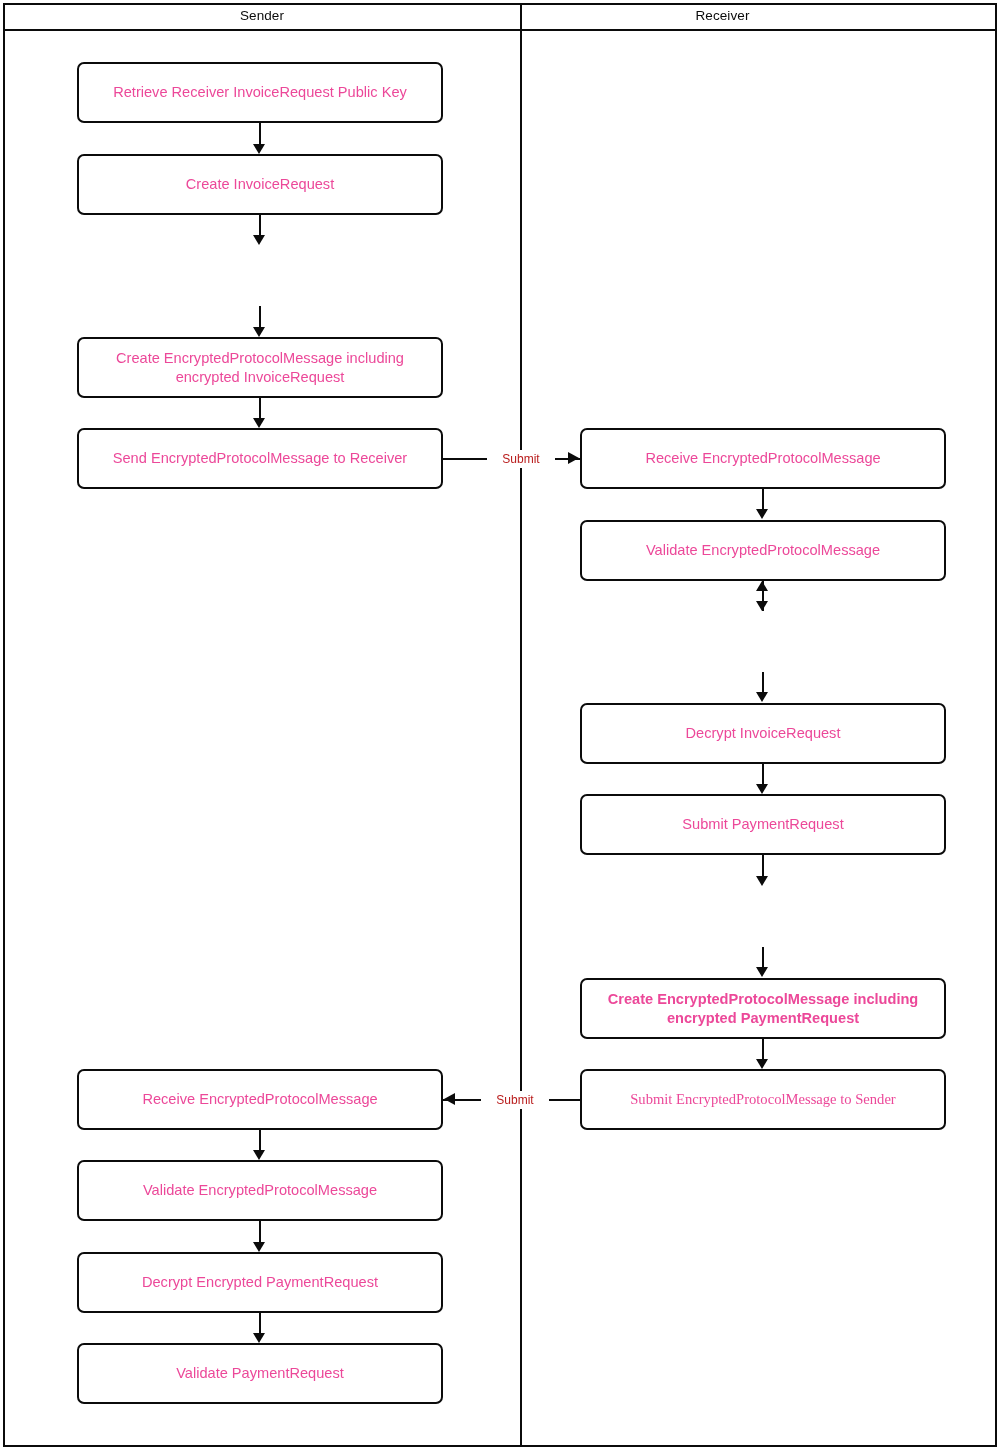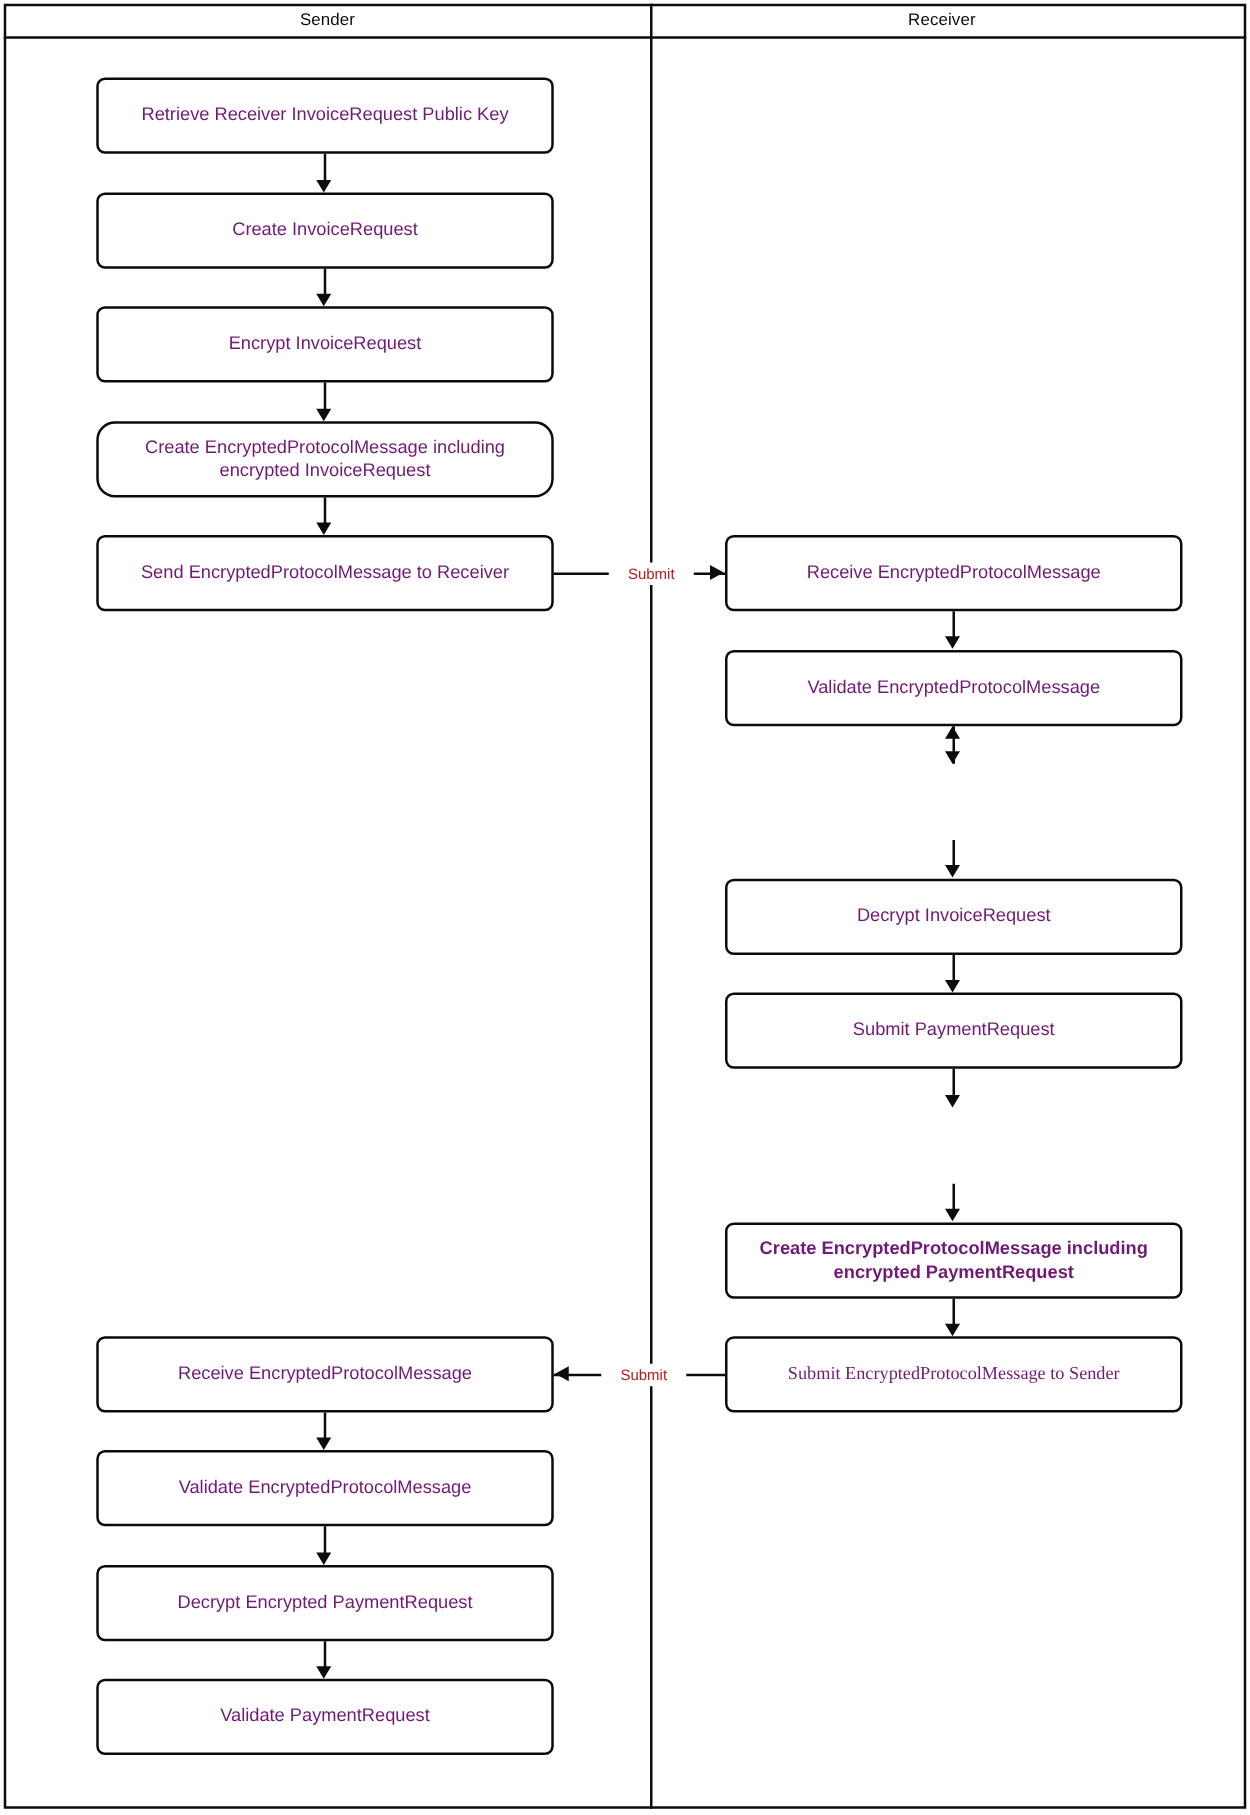--- a/index.html
+++ b/index.html
@@ -40,36 +40,36 @@
     top:4px;
     height:24px;
     line-height:24px;
     text-align:center;
     font-size:13.5px;
     color:#0b0b0b;
     letter-spacing:0.1px;
     border-radius:11px;
   }
   .lane-title.sender{ left:3px;  width:518px; }
-  .lane-title.receiver{ left:525px; width:417px;padding-left:20px; }
+  .lane-title.receiver{ left:494px; width:417px;padding-left:20px; }
 
   
   .node{
     position:absolute;
     box-sizing:border-box;
     border:2.2px solid #0b0b0b;
     border-radius:7px;
     background:#ffffff;
     display:flex;
     align-items:center;
     justify-content:center;
     text-align:center;
     font-size:14.6px;
     line-height:1.28;
-    color:#701a75;
+    color:#ec4899;
     padding:2px 18px;
     white-space:pre-line;
   }
 
   
   .vline{
     position:absolute;
     width:0;
     border-left:2.4px solid #0b0b0b;
   }
@@ -127,23 +127,22 @@
   <div class="lane-header-rule"></div>
   <div class="lane-divider"></div>
 
   <div class="lane-title sender">Sender</div>
   <div class="lane-title receiver">Receiver</div>
 
   <div class="node" style="left:77px;top:62px;width:366px;height:61px;">Retrieve Receiver InvoiceRequest Public Key</div>
 
   <div class="node" style="left:77px;top:154px;width:366px;height:61px;">Create InvoiceRequest</div>
 
-  <div class="node" style="left:77px;top:245px;width:366px;height:61px;">Encrypt InvoiceRequest</div>
-
-  <div class="node" style="left:77px;top:337px;width:366px;height:61px;border-radius:15px;">Create EncryptedProtocolMessage including encrypted InvoiceRequest</div>
+
+  <div class="node" style="left:77px;top:337px;width:366px;height:61px;">Create EncryptedProtocolMessage including encrypted InvoiceRequest</div>
 
   <div class="node" style="left:77px;top:428px;width:366px;height:61px;">Send EncryptedProtocolMessage to Receiver</div>
 
   <div class="node" style="left:77px;top:1069px;width:366px;height:61px;">Receive EncryptedProtocolMessage</div>
 
   <div class="node" style="left:77px;top:1160px;width:366px;height:61px;">Validate EncryptedProtocolMessage</div>
 
   <div class="node" style="left:77px;top:1252px;width:366px;height:61px;">Decrypt Encrypted PaymentRequest</div>
 
   <div class="node" style="left:77px;top:1343px;width:366px;height:61px;">Validate PaymentRequest</div>

